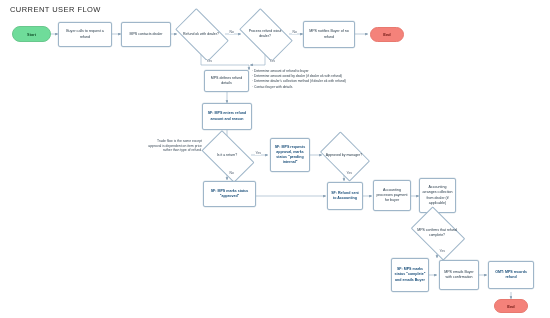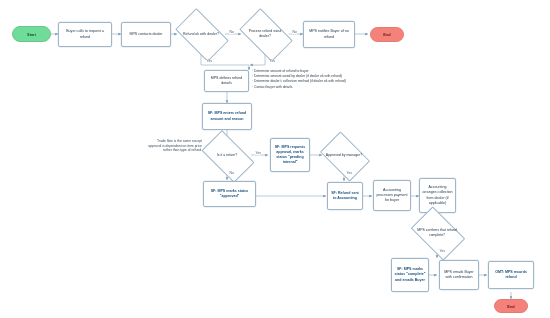--- a/index.html
+++ b/index.html
@@ -44,20 +44,21 @@
   .bullets{position:absolute;font-size:3.35px;line-height:1.55;color:#33414d;text-align:left;white-space:nowrap;}
   .bullets div:before{content:"· ";}
 
   .elabel{position:absolute;font-size:3.3px;color:#49586a;background:#fff;padding:0 .5px;line-height:1;}
 </style>
 </head>
 <body>
 
 <div id="canvas">
 
+  <div class="title">CURRENT USER FLOW</div>
 
   <svg class="wires" viewBox="0 0 550 318">
     <defs>
       <marker id="ah" markerWidth="5" markerHeight="5" refX="4" refY="2" orient="auto">
         <path d="M0,0 L4,2 L0,4 z" fill="#7e97ac"></path>
       </marker>
     </defs>
     <g stroke="#9fb6c9" stroke-width="0.7" fill="none" marker-end="url(#ah)">
 
       <path d="M51,34 L58,34"></path>

